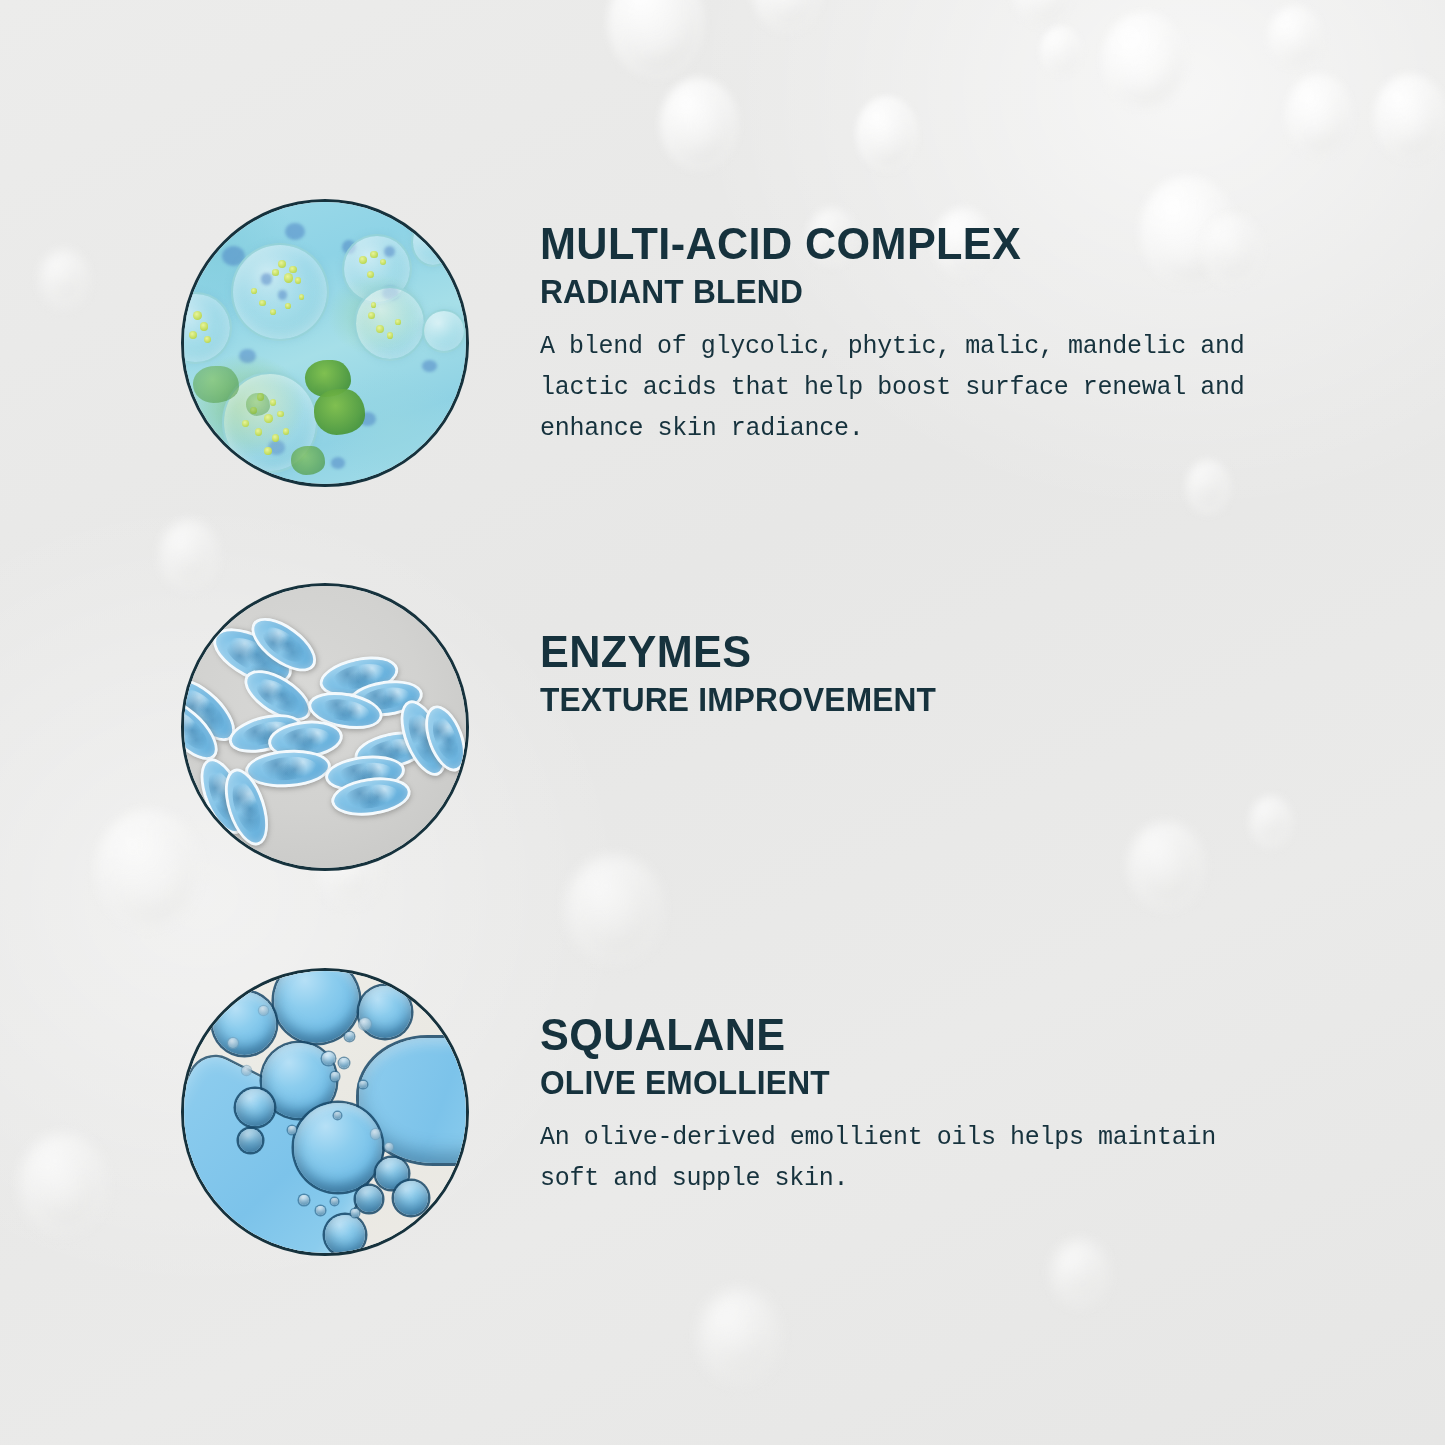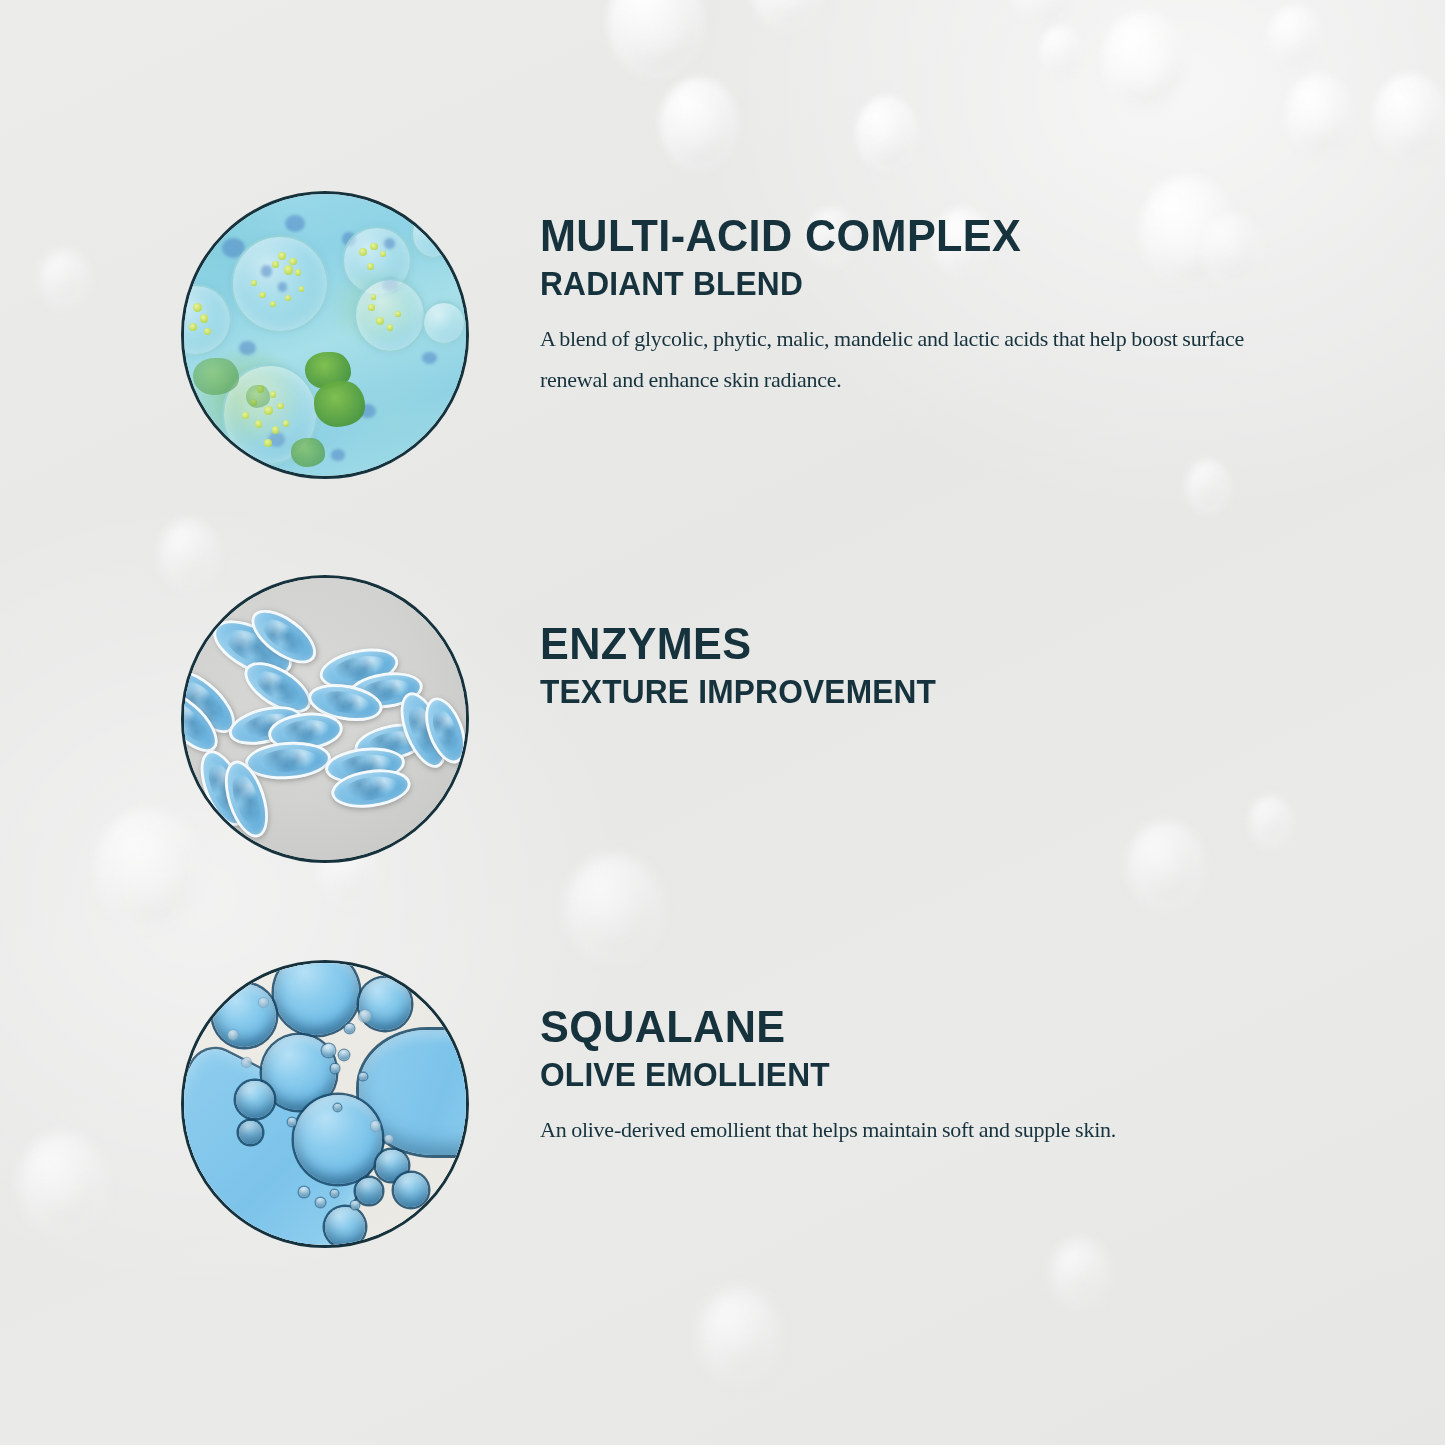--- a/index.html
+++ b/index.html
@@ -44,20 +44,21 @@
   }
   .bk.dim {
     background:
       radial-gradient(circle at 36% 30%, rgba(255,255,255,0.70), rgba(246,246,245,0.30) 56%, rgba(222,222,219,0.16) 82%, rgba(214,214,211,0.04) 100%);
   }
 
   
   .features {
     position: absolute;
     inset: 0;
+    margin-top: 8px;
   }
   .feature {
     position: absolute;
     left: 0;
     width: 100%;
   }
   .feature.f1 { top: 191px; }
   .feature.f2 { top: 575px; }
   .feature.f3 { top: 960px; }
 
@@ -202,22 +203,22 @@
     font-size: 33px;
     line-height: 40px;
     letter-spacing: 0.2px;
     margin: 3px 0 0 0;
     color: #16323d;
     transform: scaleX(0.96);
     transform-origin: left center;
     white-space: nowrap;
   }
   .body-text {
-    font-family: Liberation Serif, serif;
-    font-size: 22px;
+    font-family: Liberation Mono, monospace;
+    font-size: 25px;
     line-height: 41px;
     letter-spacing: -0.25px;
     margin: 14px 0 0 0;
     color: #16323d;
     max-width: 716px;
     word-spacing: -0.5px;
   }
 </style>
 </head>
 <body>
@@ -406,18 +407,18 @@
           <div class="bubS faint" style="left:27%; top:13%; width:3.2%; height:3.2%;"></div>
           <div class="bubS faint" style="left:62%; top:17%; width:4.2%; height:4.2%;"></div>
           <div class="bubS faint" style="left:66%; top:56%; width:3.4%; height:3.4%;"></div>
           <div class="bubS faint" style="left:71%; top:61%; width:2.8%; height:2.8%;"></div>
         </div>
       </div>
 
       <div class="copy c3">
         <h2 class="title">SQUALANE</h2>
         <h3 class="subtitle">OLIVE EMOLLIENT</h3>
-        <p class="body-text">An olive-derived emollient that helps maintain soft and supple skin.</p>
+        <p class="body-text">An olive-derived emollient oils helps maintain soft and supple skin.</p>
       </div>
     </div>
 
   </div>
 </div>
 
 </body></html>

